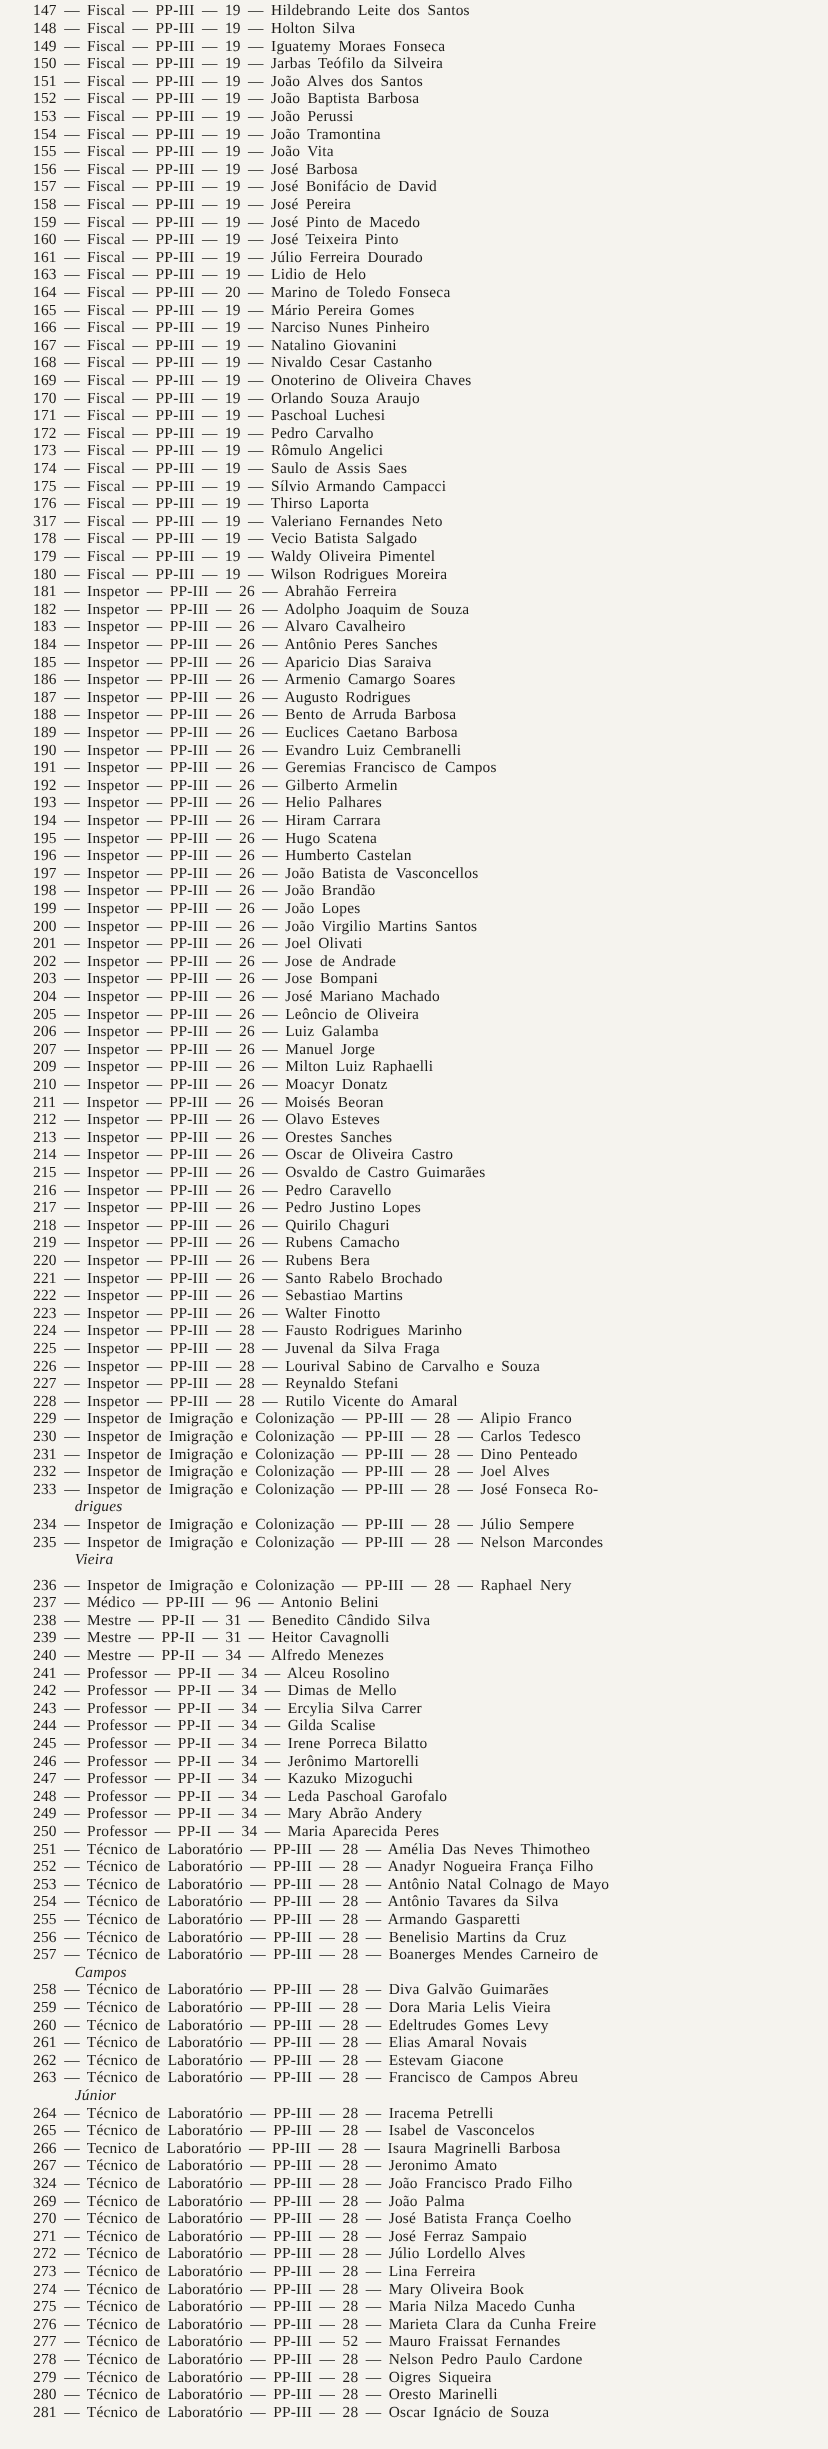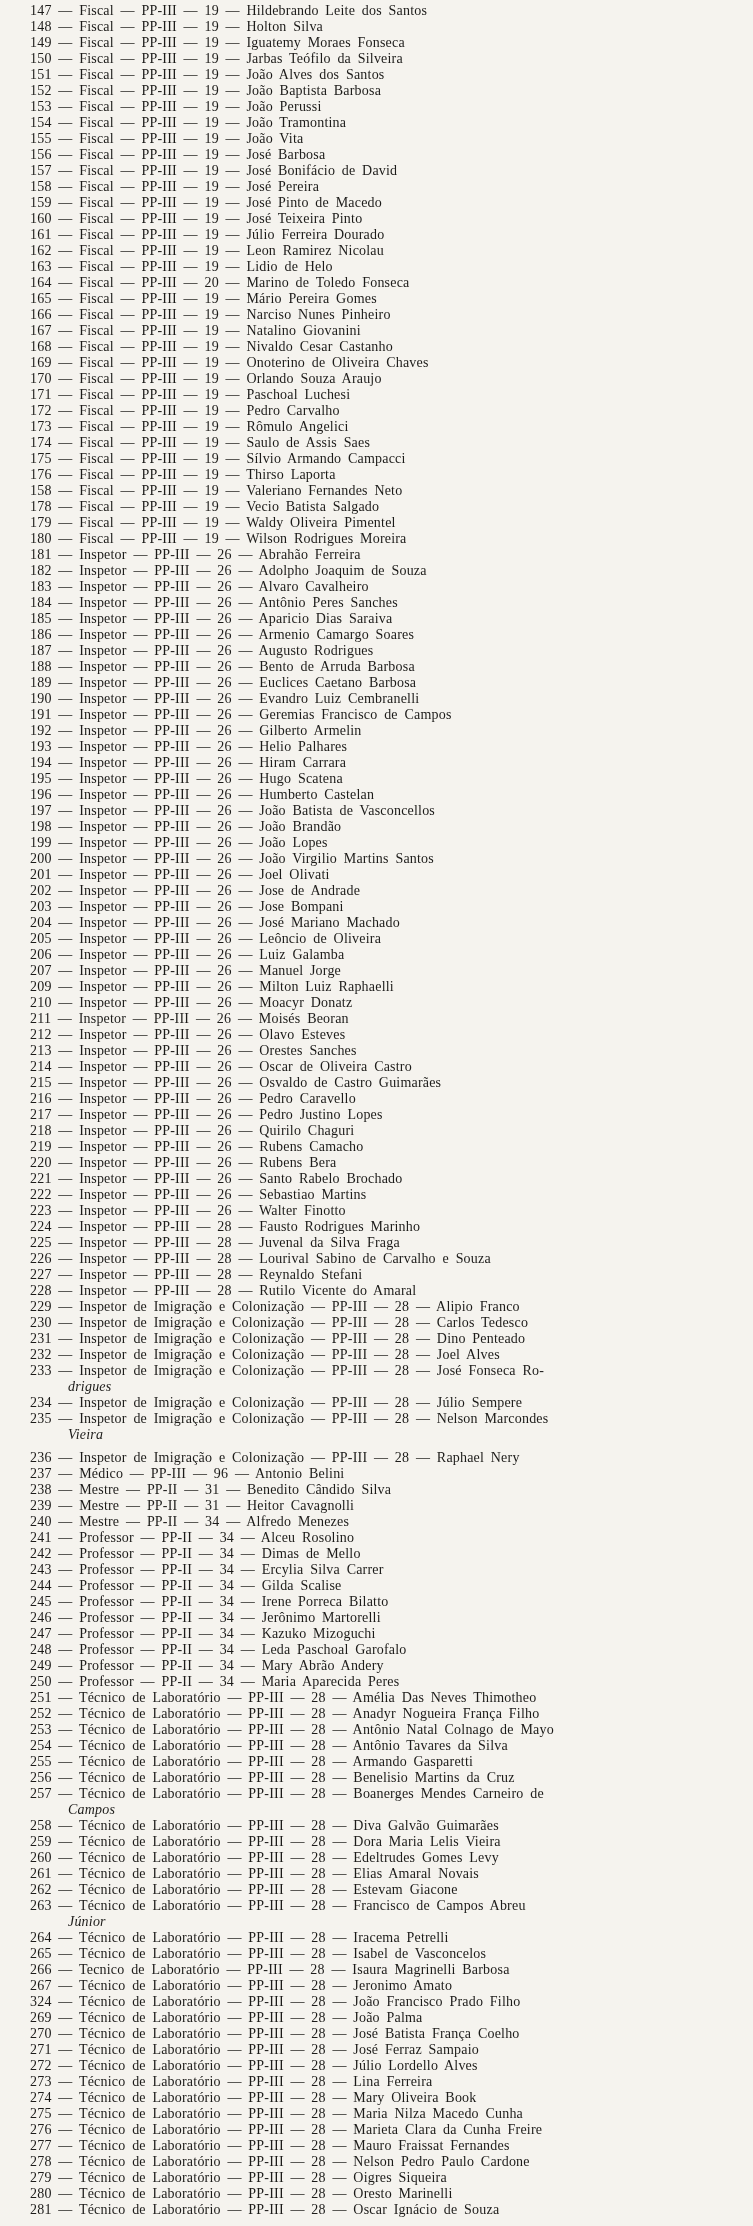--- a/index.html
+++ b/index.html
@@ -81,23 +81,20 @@
       <div class="row">
     <span>159 — Fiscal — PP-III — 19 — José Pinto de Macedo</span>
   </div>
       <div class="row">
     <span>160 — Fiscal — PP-III — 19 — José Teixeira Pinto</span>
   </div>
       <div class="row">
     <span>161 — Fiscal — PP-III — 19 — Júlio Ferreira Dourado</span>
   </div>
       <div class="row">
-    <span>162 — Fiscal — PP-III — 19 — Leon Ramirez Nicolau</span>
-  </div>
-      <div class="row">
     <span>163 — Fiscal — PP-III — 19 — Lidio de Helo</span>
   </div>
       <div class="row">
     <span>164 — Fiscal — PP-III — 20 — Marino de Toledo Fonseca</span>
   </div>
       <div class="row">
     <span>165 — Fiscal — PP-III — 19 — Mário Pereira Gomes</span>
   </div>
       <div class="row">
     <span>166 — Fiscal — PP-III — 19 — Narciso Nunes Pinheiro</span>
@@ -126,21 +123,21 @@
       <div class="row">
     <span>174 — Fiscal — PP-III — 19 — Saulo de Assis Saes</span>
   </div>
       <div class="row">
     <span>175 — Fiscal — PP-III — 19 — Sílvio Armando Campacci</span>
   </div>
       <div class="row">
     <span>176 — Fiscal — PP-III — 19 — Thirso Laporta</span>
   </div>
       <div class="row">
-    <span>158 — Fiscal — PP-III — 19 — Valeriano Fernandes Neto</span>
+    <span>317 — Fiscal — PP-III — 19 — Valeriano Fernandes Neto</span>
   </div>
       <div class="row">
     <span>178 — Fiscal — PP-III — 19 — Vecio Batista Salgado</span>
   </div>
       <div class="row">
     <span>179 — Fiscal — PP-III — 19 — Waldy Oliveira Pimentel</span>
   </div>
       <div class="row">
     <span>180 — Fiscal — PP-III — 19 — Wilson Rodrigues Moreira</span>
   </div>
@@ -423,21 +420,21 @@
       <div class="row">
     <span>274 — Técnico de Laboratório — PP-III — 28 — Mary Oliveira Book</span>
   </div>
       <div class="row">
     <span>275 — Técnico de Laboratório — PP-III — 28 — Maria Nilza Macedo Cunha</span>
   </div>
       <div class="row">
     <span>276 — Técnico de Laboratório — PP-III — 28 — Marieta Clara da Cunha Freire</span>
   </div>
       <div class="row">
-    <span>277 — Técnico de Laboratório — PP-III — 28 — Mauro Fraissat Fernandes</span>
+    <span>277 — Técnico de Laboratório — PP-III — 52 — Mauro Fraissat Fernandes</span>
   </div>
       <div class="row">
     <span>278 — Técnico de Laboratório — PP-III — 28 — Nelson Pedro Paulo Cardone</span>
   </div>
       <div class="row">
     <span>279 — Técnico de Laboratório — PP-III — 28 — Oigres Siqueira</span>
   </div>
       <div class="row">
     <span>280 — Técnico de Laboratório — PP-III — 28 — Oresto Marinelli</span>
   </div>

